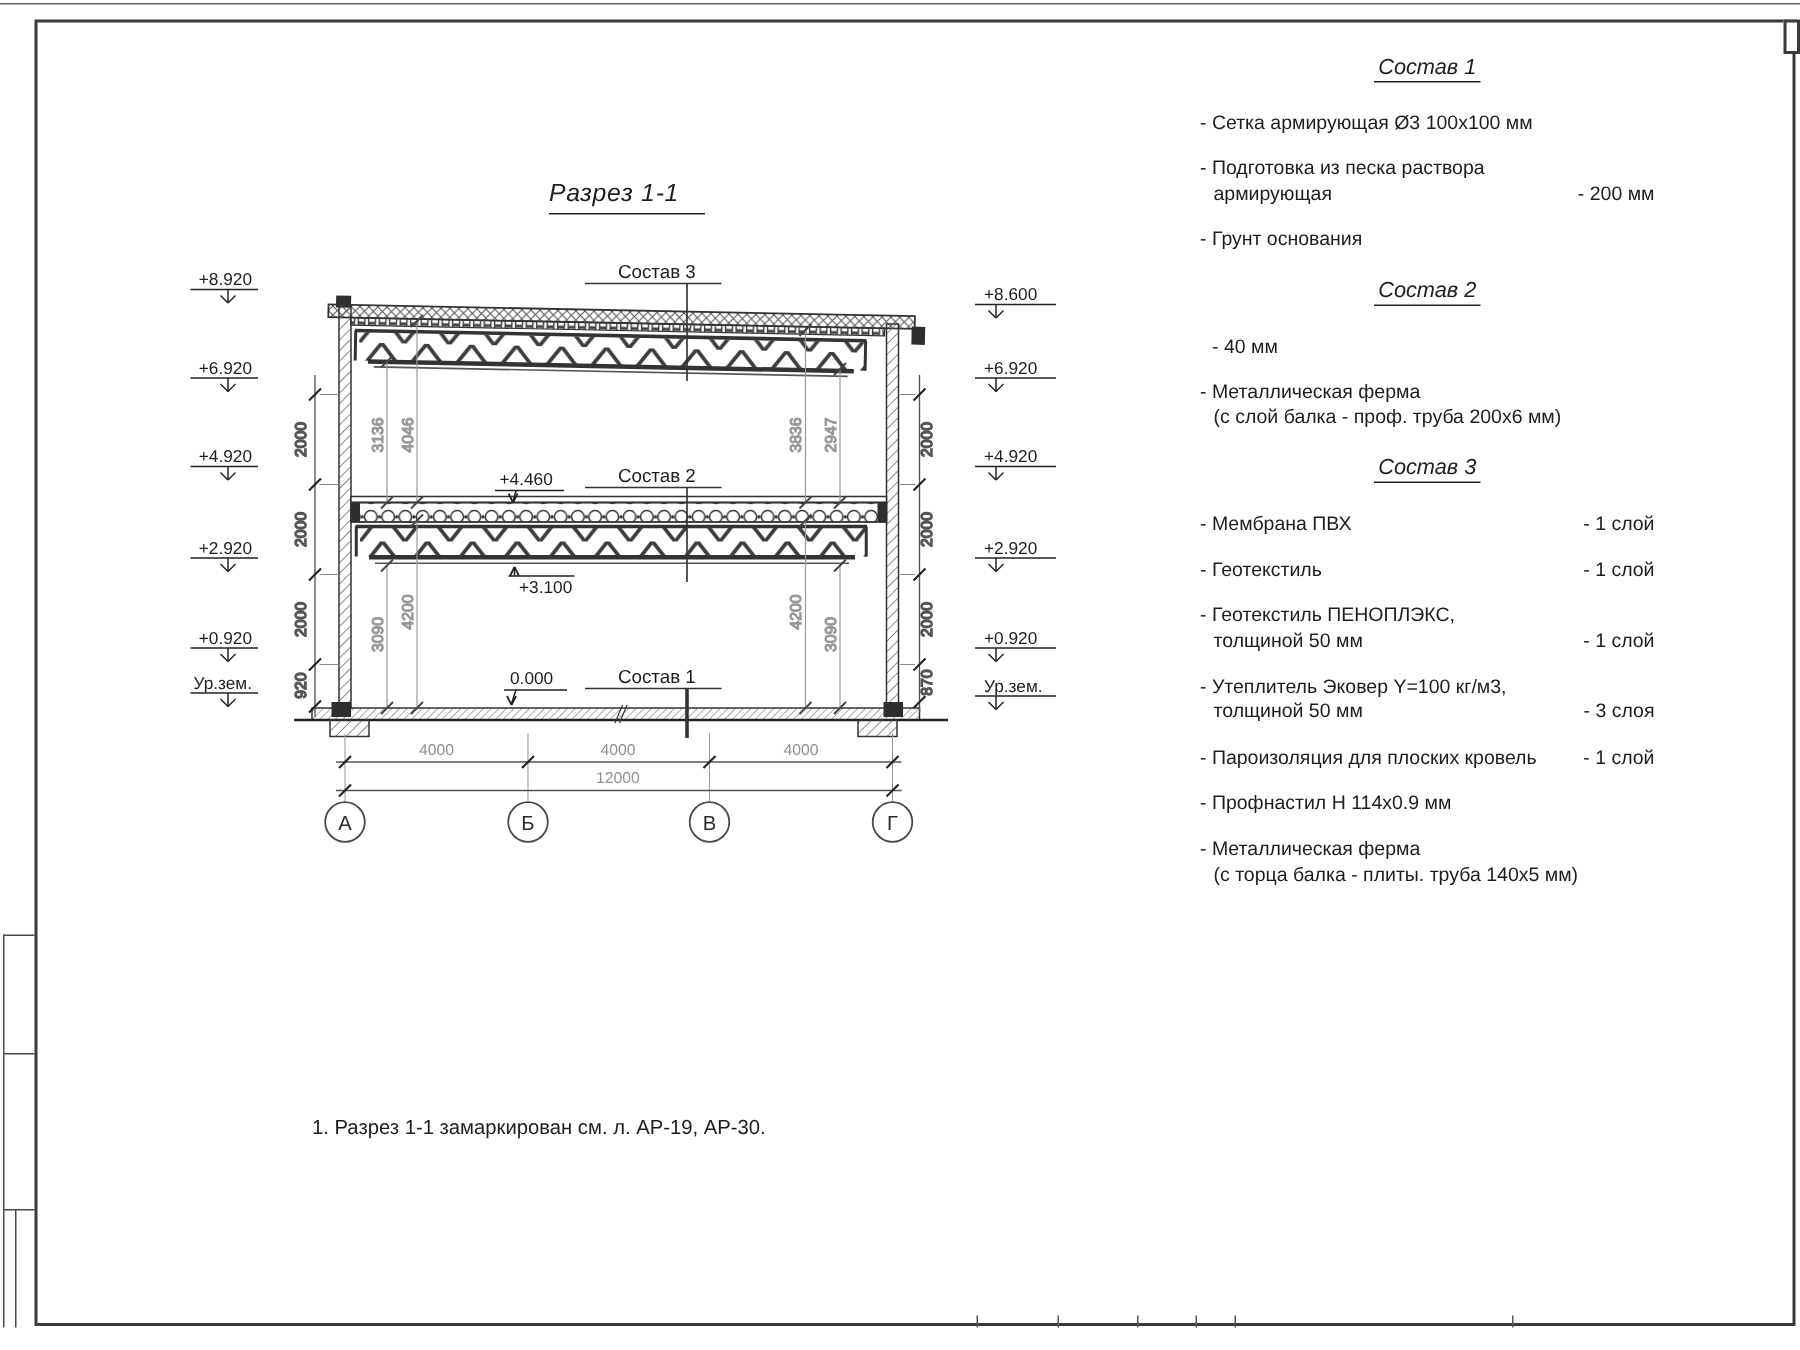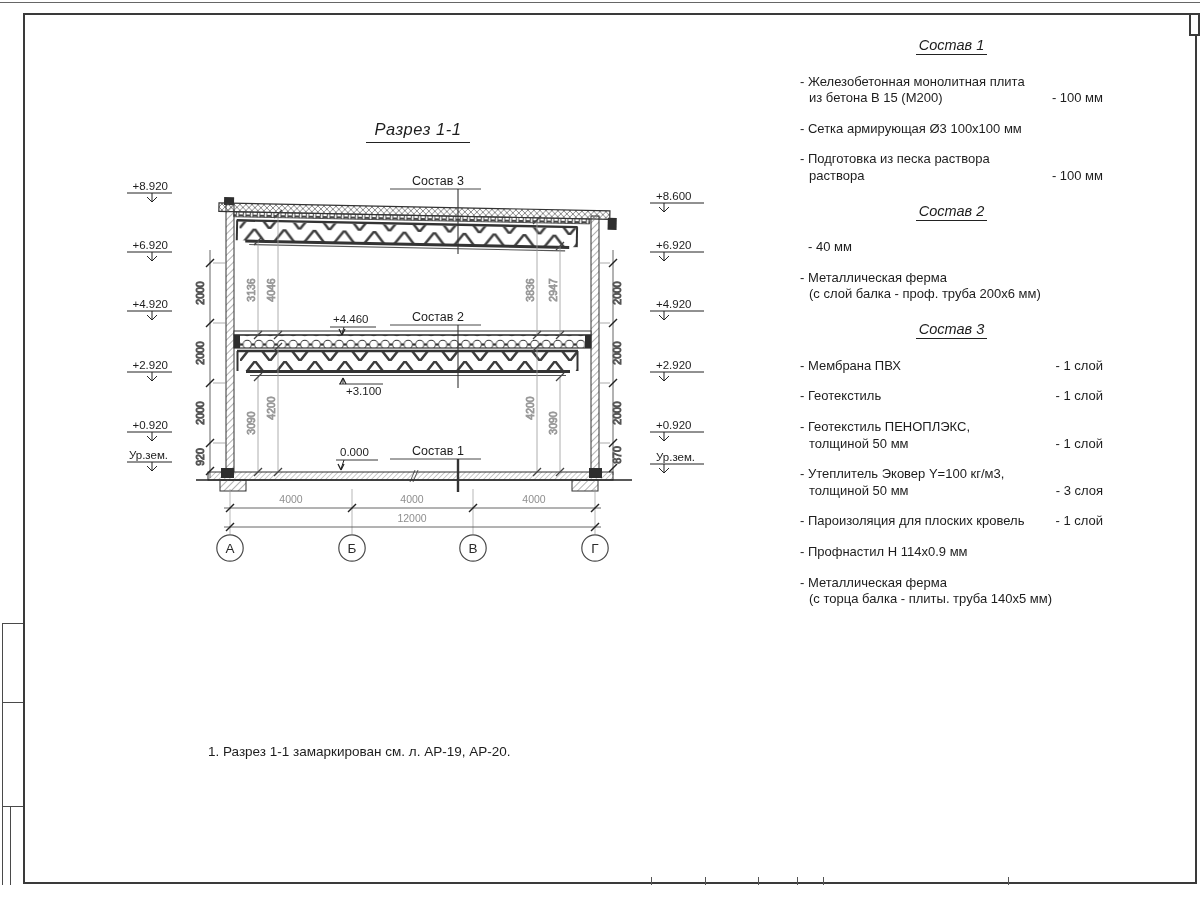--- a/index.html
+++ b/index.html
@@ -6,21 +6,21 @@
   .sheet{position:relative;width:1200px;height:900px;background:#fff;overflow:hidden;
          font-family:"Liberation Sans",sans-serif;color:#1d1d1d;}
   .abs{position:absolute;}
   
   .hairline-top{left:0;top:2px;width:1200px;height:1px;background:#666;}
   .frame{left:23px;top:13px;width:1174px;height:871px;border:2px solid #3a3a3a;box-sizing:border-box;}
   .corner-box{left:1189px;top:13px;width:11px;height:23px;border:2px solid #3a3a3a;box-sizing:border-box;background:#fff;}
   .mline{background:#4a4a4a;}
   .btick{top:877px;width:1px;height:8px;background:#555;}
   
-  .title{left:366px;top:120px;width:104px;text-align:center;font-size:16.5px;font-style:italic;
+  .title{left:366px;top:120px;width:104px;font-size:16.5px;font-style:italic;
          border-bottom:1.5px solid #222;padding-bottom:3px;letter-spacing:.5px;}
   
   svg text{font-family:"Liberation Sans",sans-serif;}
   .dim{font-size:10.5px;fill:#8f8f8f;}
   .lvl{font-size:11.5px;fill:#1d1d1d;}
   .lbl{font-size:12.5px;fill:#1d1d1d;}
   .ax{font-size:13.5px;fill:#2b2b2b;}
   .mk{font-size:11.5px;fill:#1d1d1d;}
   
   .specs{left:800px;top:36px;width:303px;font-size:13px;line-height:1.28;}
@@ -329,38 +329,38 @@
         <line x1="341" y1="470" x2="344" y2="464" stroke-width="1.2"></line>
     </g>
   </svg>
 
   <div class="abs specs">
 
     <div class="spec-section">
       <h3 class="spec-h"><span>Состав 1</span></h3>
       <div class="spec-item">
         <div class="spec-name">
-            <span>- Железобетонная  монолитная плита</span>
-            <span class="n2">из бетона В 15 (М200)</span>
-          </div>
-        <div class="spec-val">- 100 мм</div>
-      </div>
-      <div class="spec-item">
-        <div class="spec-name">
             <span>- Сетка армирующая Ø3 100х100 мм</span>
             <span class="n2"></span>
           </div>
         <div class="spec-val"></div>
       </div>
       <div class="spec-item">
         <div class="spec-name">
             <span>- Подготовка из песка раствора</span>
-            <span class="n2">раствора</span>
-          </div>
-        <div class="spec-val">- 100 мм</div>
+            <span class="n2">армирующая</span>
+          </div>
+        <div class="spec-val">- 200 мм</div>
+      </div>
+      <div class="spec-item">
+        <div class="spec-name">
+            <span>- Грунт основания</span>
+            <span class="n2"></span>
+          </div>
+        <div class="spec-val"></div>
       </div>
     </div>
 
     <div class="spec-section">
       <h3 class="spec-h"><span>Состав 2</span></h3>
       <div class="spec-item">
         <div class="spec-val">- 40 мм</div>
       </div>
       <div class="spec-item">
         <div class="spec-name">
@@ -418,15 +418,15 @@
       <div class="spec-item">
         <div class="spec-name">
             <span>- Металлическая ферма</span>
             <span class="n2">(с торца балка - плиты. труба 140х5 мм)</span>
           </div>
         <div class="spec-val"></div>
       </div>
     </div>
   </div>
 
-  <div class="abs note">1. Разрез 1-1 замаркирован см. л. АР-19, АР-20.</div>
+  <div class="abs note">1. Разрез 1-1 замаркирован см. л. АР-19, АР-30.</div>
 
 </div>
 
 </body></html>

